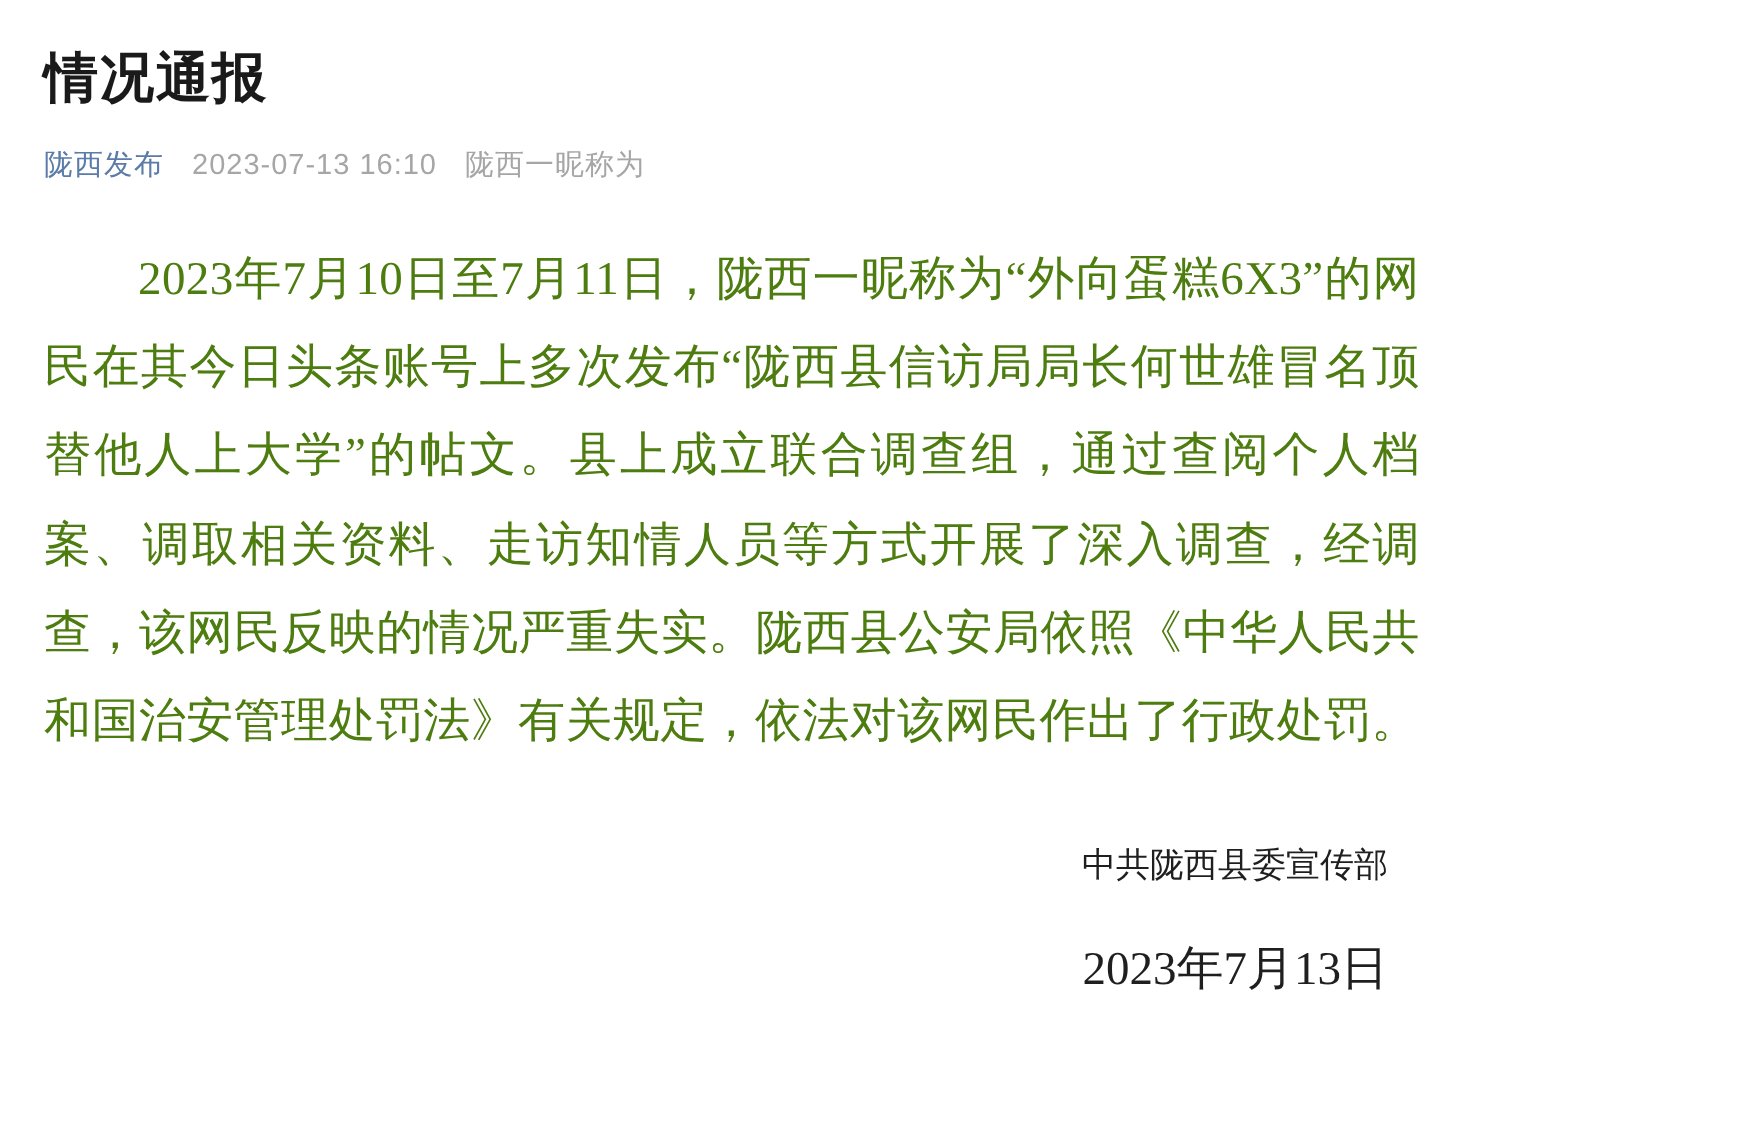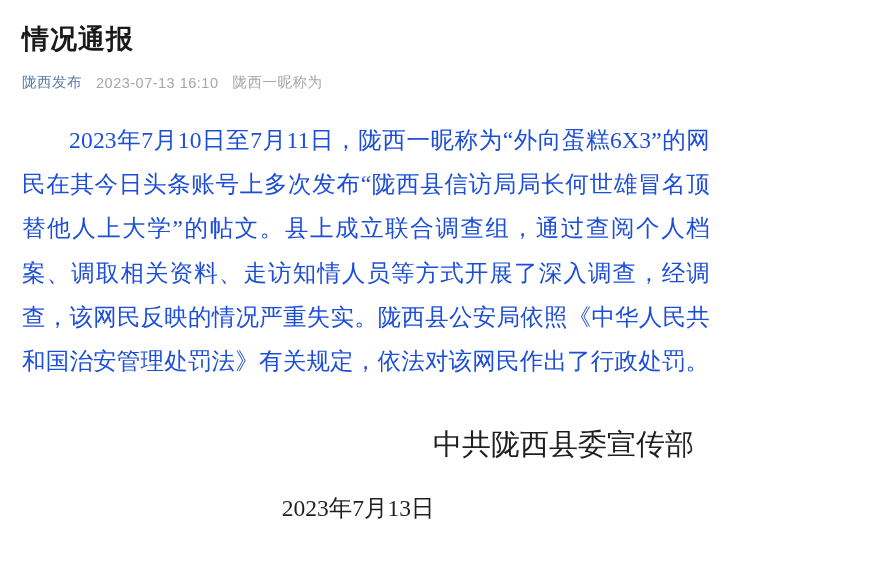--- a/index.html
+++ b/index.html
@@ -47,42 +47,42 @@
     color: #a6a6a6;
     margin-right: 14px;
   }
   .meta .location {
     color: #a6a6a6;
   }
   .body-text {
     font-family: "Liberation Serif", serif;
     font-size: 23.5px;
     line-height: 1.88;
-    color: #1d4ed8;
+    color: #4d7c0f;
     text-align: justify;
     text-justify: inter-ideograph;
     text-indent: 2em;
     margin: 0 0 34px 0;
     letter-spacing: 0.2px;
   }
   .signature {
     font-family: "Liberation Serif", serif;
-    font-size: 29px;
+    font-size: 17px;
     line-height: 1.9;
     color: #1f1f1f;
     text-align: right;
     margin: 0;
     padding-right: 16px;
   }
   .sig-date {
     font-family: "Liberation Serif", serif;
     font-size: 23.5px;
     line-height: 1.9;
     color: #1f1f1f;
-    text-align: center;
+    text-align: right;
     margin: 14px 0 0 0;
     padding-right: 16px;
   }
 </style>
 </head>
 <body>
 
 <div class="article">
 
   <h1 class="title">情况通报</h1>

